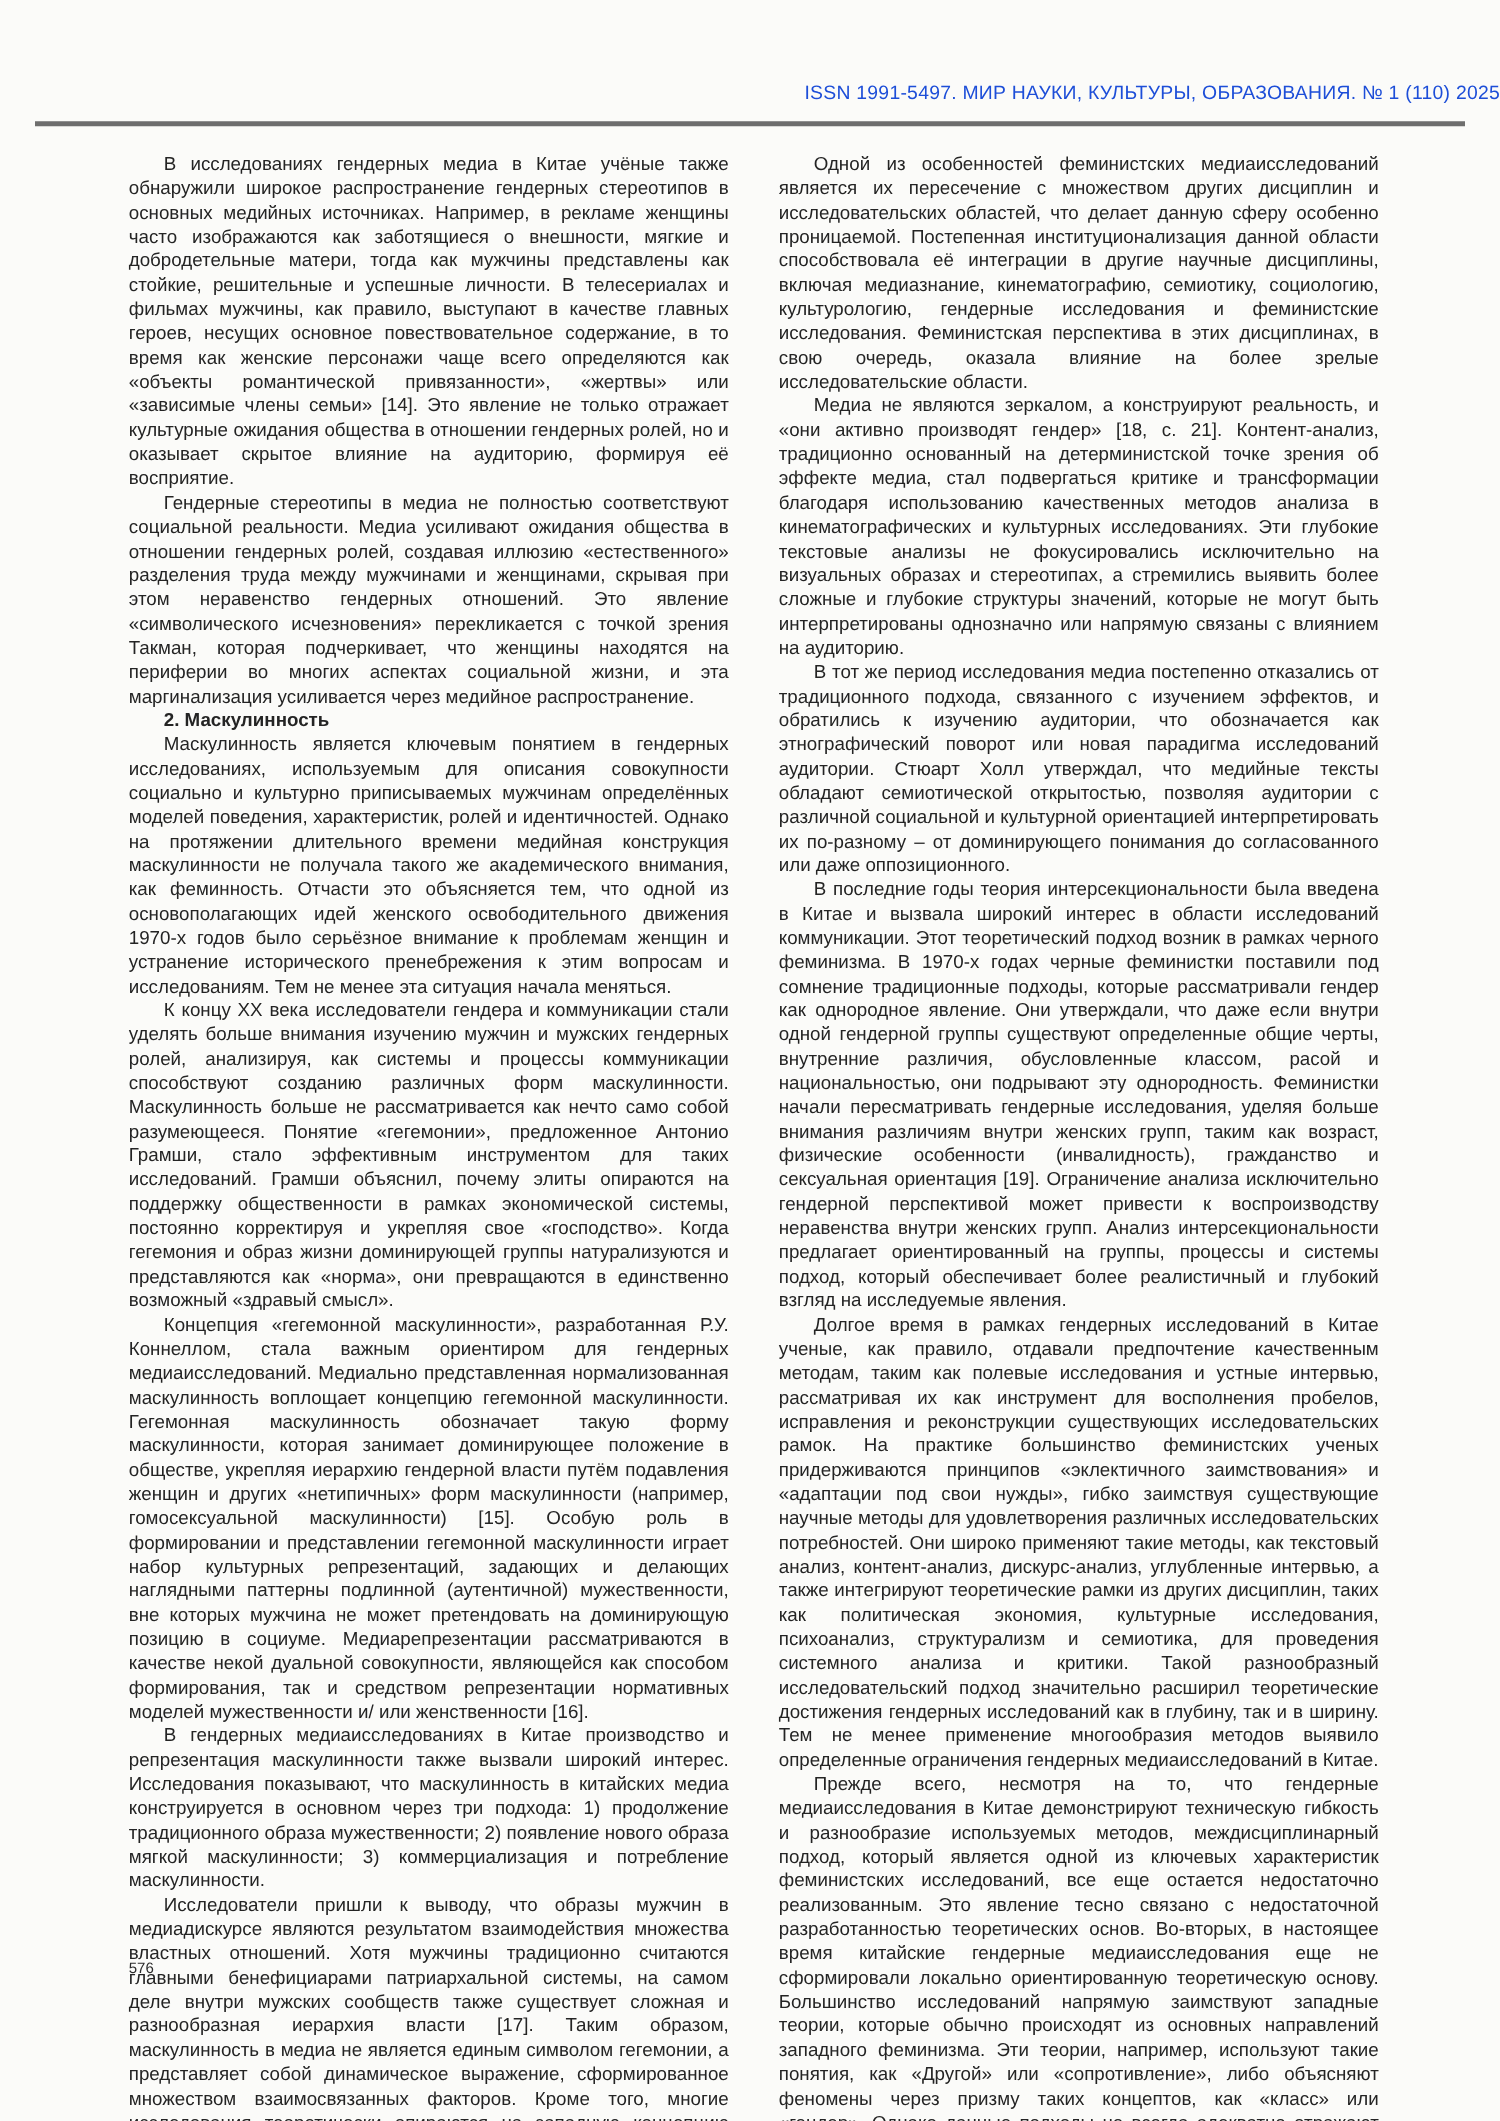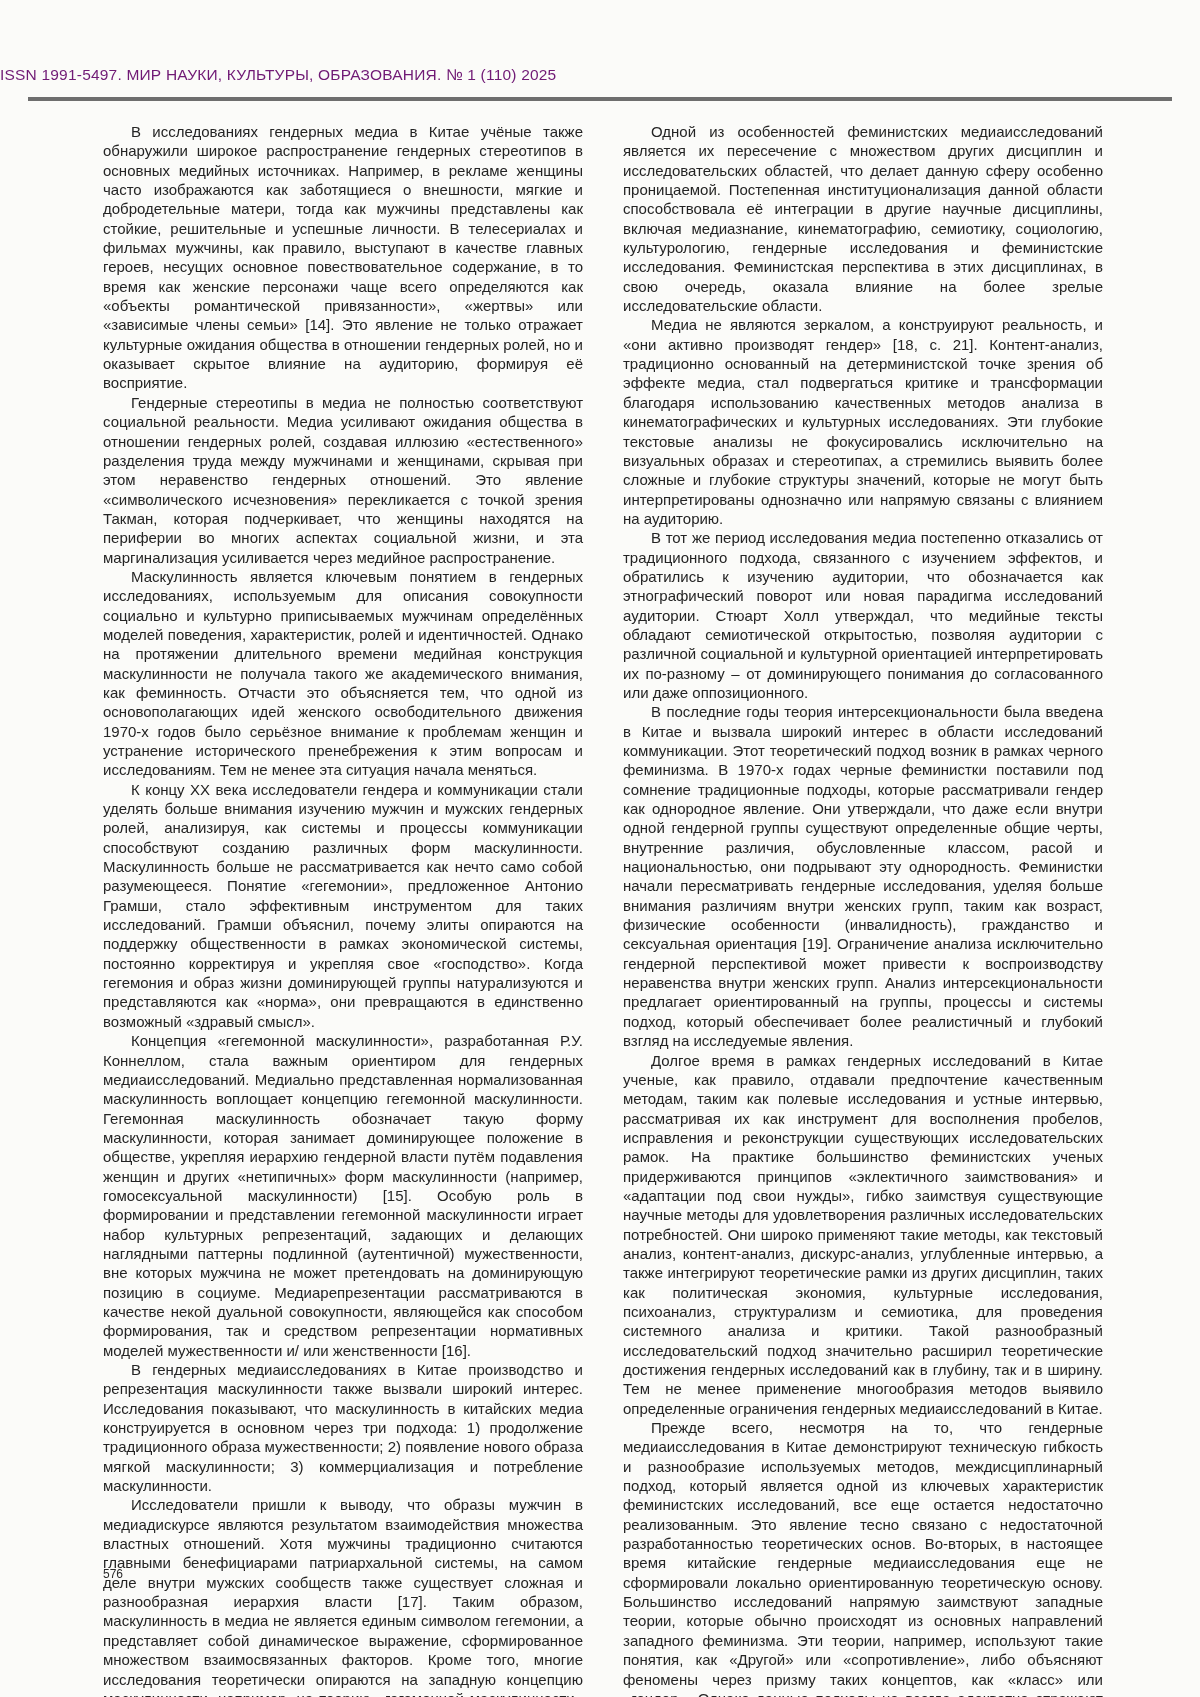--- a/index.html
+++ b/index.html
@@ -11,24 +11,24 @@
     background: #fbfbf9;
     color: #1f1f1f;
     font-family: "Liberation Sans", "DejaVu Sans", sans-serif;
     overflow: hidden;
   }
   .journal-header {
     position: absolute;
     top: 66px;
     left: 0;
     width: 100%;
-    text-align: left;
+    text-align: right;
     font-size: 15.5px;
     letter-spacing: 0.2px;
-    color: #701a75;
+    color: #1d4ed8;
   }
   .header-rule {
     position: absolute;
     top: 97px;
     left: 28px;
     right: 28px;
     height: 0;
     border-top: 4px solid #6e6e6e;
   }
   .columns {
@@ -66,20 +66,21 @@
 <div class="page">
 
   <div class="journal-header">ISSN 1991-5497. МИР НАУКИ, КУЛЬТУРЫ, ОБРАЗОВАНИЯ. № 1 (110) 2025</div>
 
   <div class="header-rule"></div>
 
   <div class="columns">
     <div class="col">
         <p class="para">В исследованиях гендерных медиа в Китае учёные также обнаружили широкое распространение гендерных стереотипов в основных медийных источниках. Например, в рекламе женщины часто изображаются как заботящиеся о внешности, мягкие и добродетельные матери, тогда как мужчины представлены как стойкие, решительные и успешные личности. В телесериалах и фильмах мужчины, как правило, выступают в качестве главных героев, несущих основное повествовательное содержание, в то время как женские персонажи чаще всего определяются как «объекты романтической привязанности», «жертвы» или «зависимые члены семьи» [14]. Это явление не только отражает культурные ожидания общества в отношении гендерных ролей, но и оказывает скрытое влияние на аудиторию, формируя её восприятие.</p>
         <p class="para">Гендерные стереотипы в медиа не полностью соответствуют социальной реальности. Медиа усиливают ожидания общества в отношении гендерных ролей, создавая иллюзию «естественного» разделения труда между мужчинами и женщинами, скрывая при этом неравенство гендерных отношений. Это явление «символического исчезновения» перекликается с точкой зрения Такман, которая подчеркивает, что женщины находятся на периферии во многих аспектах социальной жизни, и эта маргинализация усиливается через медийное распространение.</p>
+        <p class="heading">2.  Маскулинность</p>
         <p class="para">Маскулинность является ключевым понятием в гендерных исследованиях, используемым для описания совокупности социально и культурно приписываемых мужчинам определённых моделей поведения, характеристик, ролей и идентичностей. Однако на протяжении длительного времени медийная конструкция маскулинности не получала такого же академического внимания, как феминность. Отчасти это объясняется тем, что одной из основополагающих идей женского освободительного движения 1970-х годов было серьёзное внимание к проблемам женщин и устранение исторического пренебрежения к этим вопросам и исследованиям. Тем не менее эта ситуация начала меняться.</p>
         <p class="para">К концу XX века исследователи гендера и коммуникации стали уделять больше внимания изучению мужчин и мужских гендерных ролей, анализируя, как системы и процессы коммуникации способствуют созданию различных форм маскулинности. Маскулинность больше не рассматривается как нечто само собой разумеющееся. Понятие «гегемонии», предложенное Антонио Грамши, стало эффективным инструментом для таких исследований. Грамши объяснил, почему элиты опираются на поддержку общественности в рамках экономической системы, постоянно корректируя и укрепляя свое «господство». Когда гегемония и образ жизни доминирующей группы натурализуются и представляются как «норма», они превращаются в единственно возможный «здравый смысл».</p>
         <p class="para">Концепция «гегемонной маскулинности», разработанная Р.У. Коннеллом, стала важным ориентиром для гендерных медиаисследований. Медиально представленная нормализованная маскулинность воплощает концепцию гегемонной маскулинности. Гегемонная маскулинность обозначает такую форму маскулинности, которая занимает доминирующее положение в обществе, укрепляя иерархию гендерной власти путём подавления женщин и других «нетипичных» форм маскулинности (например, гомосексуальной маскулинности) [15]. Особую роль в формировании и представлении гегемонной маскулинности играет набор культурных репрезентаций, задающих и делающих наглядными паттерны подлинной (аутентичной) мужественности, вне которых мужчина не может претендовать на доминирующую позицию в социуме. Медиарепрезентации рассматриваются в качестве некой дуальной совокупности, являющейся как способом формирования, так и средством репрезентации нормативных моделей мужественности и/ или женственности [16].</p>
         <p class="para">В гендерных медиаисследованиях в Китае производство и репрезентация маскулинности также вызвали широкий интерес. Исследования показывают, что маскулинность в китайских медиа конструируется в основном через три подхода: 1) продолжение традиционного образа мужественности; 2) появление нового образа мягкой маскулинности; 3) коммерциализация и потребление маскулинности.</p>
         <p class="para">Исследователи пришли к выводу, что образы мужчин в медиадискурсе являются результатом взаимодействия множества властных отношений. Хотя мужчины традиционно считаются главными бенефициарами патриархальной системы, на самом деле внутри мужских сообществ также существует сложная и разнообразная иерархия власти [17]. Таким образом, маскулинность в медиа не является единым символом гегемонии, а представляет собой динамическое выражение, сформированное множеством взаимосвязанных факторов. Кроме того, многие исследования теоретически опираются на западную концепцию маскулинности, например, на теорию «гегемонной маскулинности» Р.У. Коннелла, но недостаточно учитывают ее применимость и ограничения в китайском контексте, такие как в отношении мужчин из числа этнических меньшинств, сельских мигрантов и других групп.</p>
       </div>
     <div class="col">
         <p class="para">Одной из особенностей феминистских медиаисследований является их пересечение с множеством других дисциплин и исследовательских областей, что делает данную сферу особенно проницаемой. Постепенная институционализация данной области способствовала её интеграции в другие научные дисциплины, включая медиазнание, кинематографию, семиотику, социологию, культурологию, гендерные исследования и феминистские исследования. Феминистская перспектива в этих дисциплинах, в свою очередь, оказала влияние на более зрелые исследовательские области.</p>
         <p class="para">Медиа не являются зеркалом, а конструируют реальность, и «они активно производят гендер» [18, с. 21]. Контент-анализ, традиционно основанный на детерминистской точке зрения об эффекте медиа, стал подвергаться критике и трансформации благодаря использованию качественных методов анализа в кинематографических и культурных исследованиях. Эти глубокие текстовые анализы не фокусировались исключительно на визуальных образах и стереотипах, а стремились выявить более сложные и глубокие структуры значений, которые не могут быть интерпретированы однозначно или напрямую связаны с влиянием на аудиторию.</p>
         <p class="para">В тот же период исследования медиа постепенно отказались от традиционного подхода, связанного с изучением эффектов, и обратились к изучению аудитории, что обозначается как этнографический поворот или новая парадигма исследований аудитории. Стюарт Холл утверждал, что медийные тексты обладают семиотической открытостью, позволяя аудитории с различной социальной и культурной ориентацией интерпретировать их по-разному – от доминирующего понимания до согласованного или даже оппозиционного.</p>

